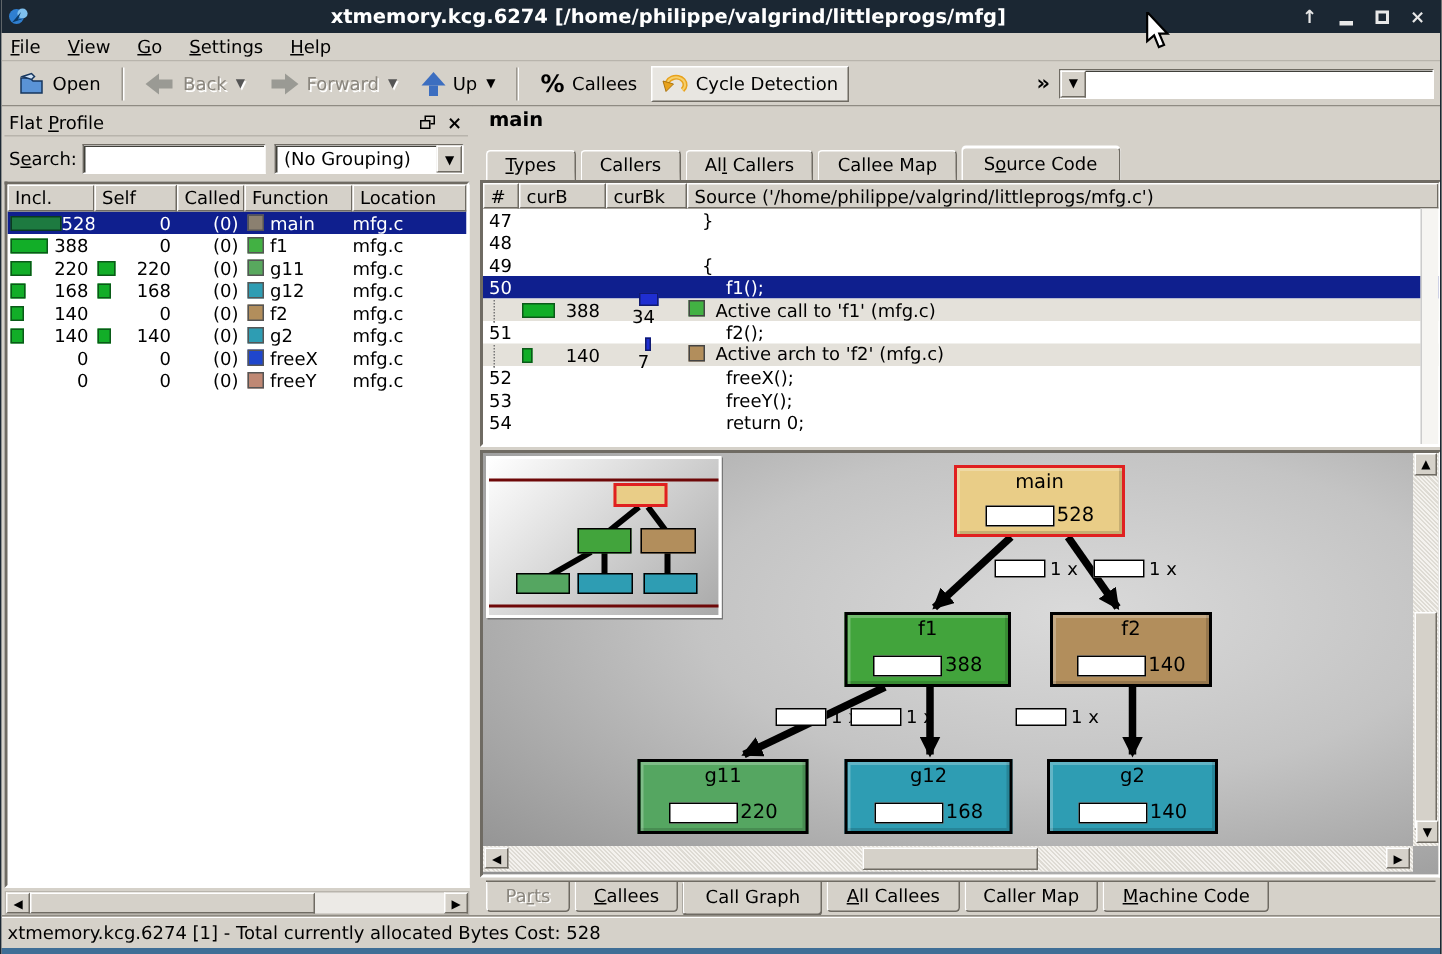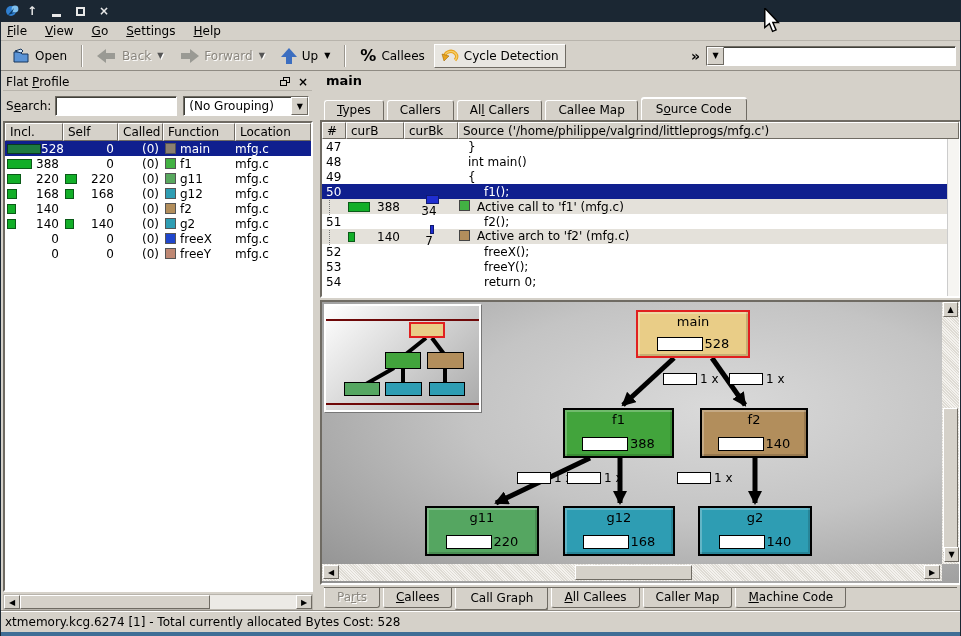--- a/index.html
+++ b/index.html
@@ -172,20 +172,21 @@
 <body>
 
 <div class="screen">
 
   <div class="titlebar">
     <svg class="app-ico" viewBox="0 0 16 16">
       <circle cx="6" cy="8" r="5" fill="#2f7fd0"></circle>
       <circle cx="10" cy="6" r="3.4" fill="#7fc0ee"></circle>
       <path d="M3 12 L9 5 L7 10 L12 9 Z" fill="#0b3a66"></path>
     </svg>
+    <div class="title">xtmemory.kcg.6274 [/home/philippe/valgrind/littleprogs/mfg]</div>
     <div class="tb-btns">
       <div class="tb-btn">↑</div>
       <div class="tb-btn">
           <span class="mn"></span>
         </div>
       <div class="tb-btn">
           <span class="sq"></span>
         </div>
       <div class="tb-btn">×</div>
     </div>
@@ -449,21 +450,20 @@
       <div class="src-row">
         <span class="ln">47</span>
           <span class="cb"></span>
           <span class="cbk"></span>
           <span class="code ind1">}</span>
       </div>
       <div class="src-row">
         <span class="ln">48</span>
           <span class="cb"></span>
           <span class="cbk"></span>
-          <span class="code ind1">int main()</span>
       </div>
       <div class="src-row">
         <span class="ln">49</span>
           <span class="cb"></span>
           <span class="cbk"></span>
           <span class="code ind1">{</span>
       </div>
       <div class="src-row sel">
         <span class="ln">50</span>
           <span class="cb"></span>

